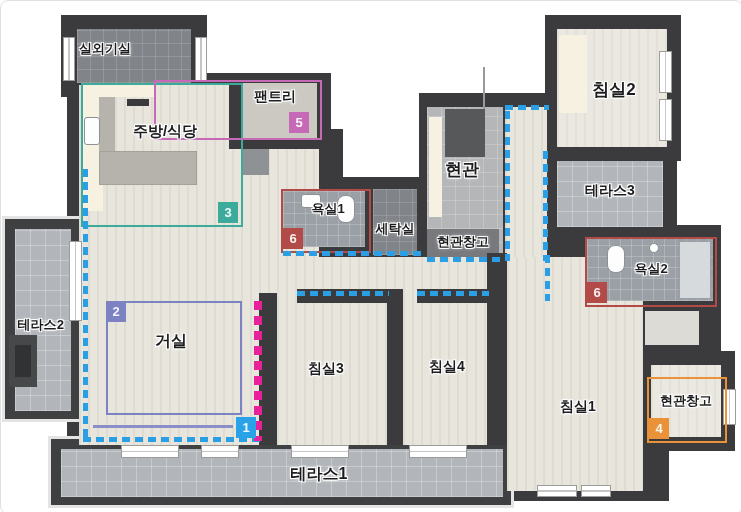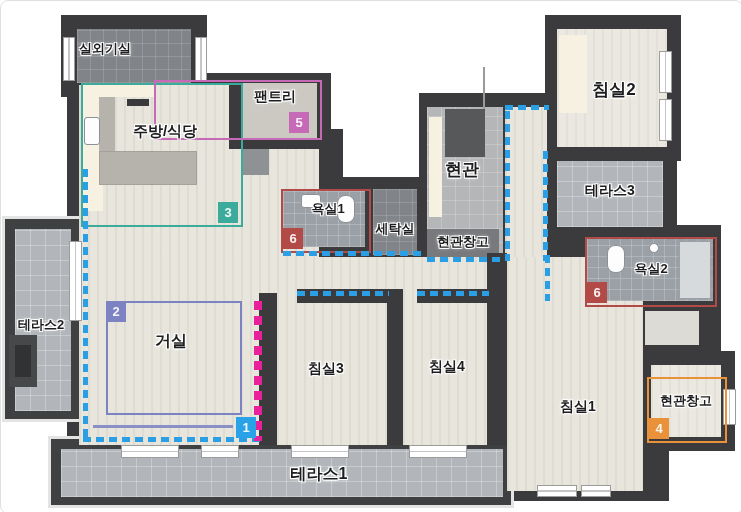--- a/index.html
+++ b/index.html
@@ -136,21 +136,21 @@
   <div class="lbl" style="left:104px;top:48px;font-size:13px;">실외기실</div>
   <div class="lbl" style="left:164px;top:130px;font-size:15px;">주방/식당</div>
   <div class="lbl" style="left:274px;top:96px;font-size:14px;">팬트리</div>
   <div class="lbl" style="left:327px;top:208px;font-size:13px;">욕실1</div>
   <div class="lbl" style="left:394px;top:228px;font-size:13px;">세탁실</div>
   <div class="lbl" style="left:461px;top:168px;font-size:17px;">현관</div>
   <div class="lbl" style="left:462px;top:241px;font-size:13px;">현관창고</div>
   <div class="lbl" style="left:613px;top:88px;font-size:17px;">침실2</div>
   <div class="lbl" style="left:609px;top:190px;font-size:14px;">테라스3</div>
   <div class="lbl" style="left:650px;top:268px;font-size:13px;">욕실2</div>
-  <div class="lbl" style="left:40px;top:324px;font-size:13px;">테라스2</div>
+  <div class="lbl" style="left:40px;top:324px;font-size:13px;font-family:Liberation Mono, monospace;">테라스2</div>
   <div class="lbl" style="left:170px;top:340px;font-size:16px;">거실</div>
   <div class="lbl" style="left:325px;top:368px;font-size:14px;">침실3</div>
   <div class="lbl" style="left:446px;top:366px;font-size:14px;">침실4</div>
   <div class="lbl" style="left:577px;top:406px;font-size:14px;">침실1</div>
   <div class="lbl" style="left:685px;top:400px;font-size:13px;">현관창고</div>
   <div class="lbl" style="left:318px;top:473px;font-size:16px;">테라스1</div>
 
 </div>
 
 </body></html>

